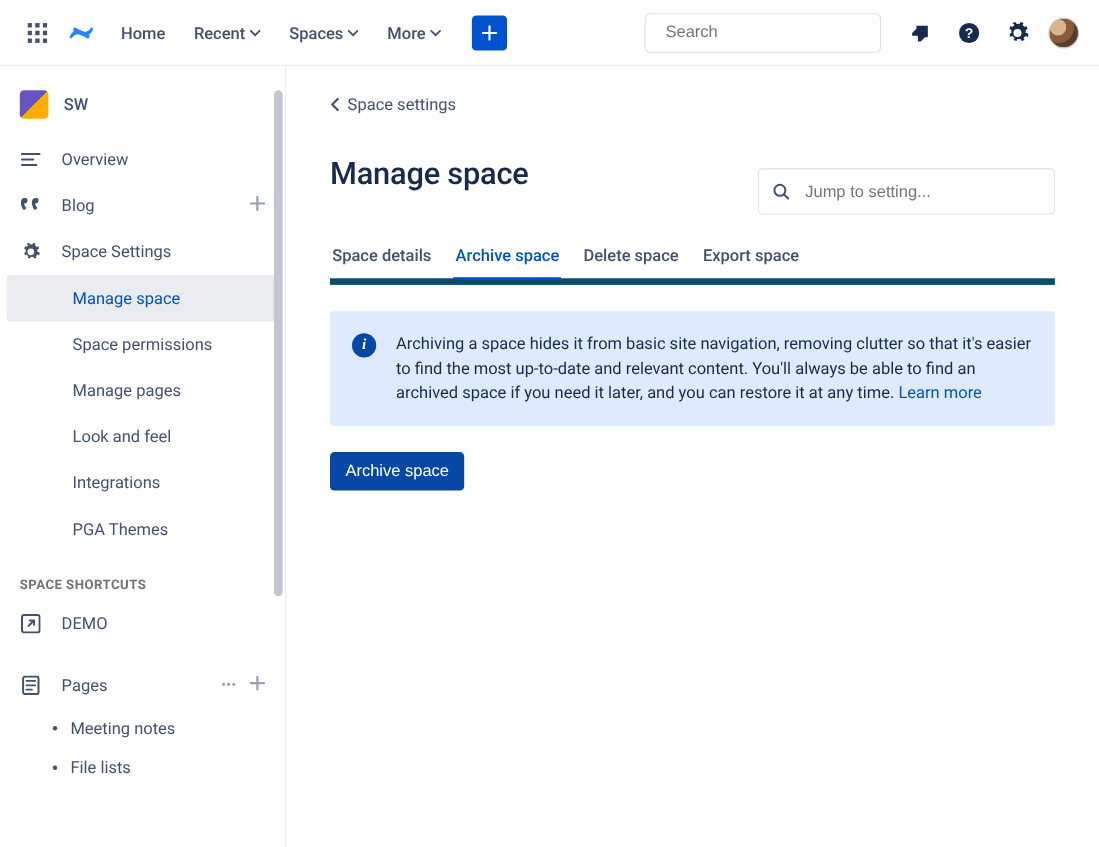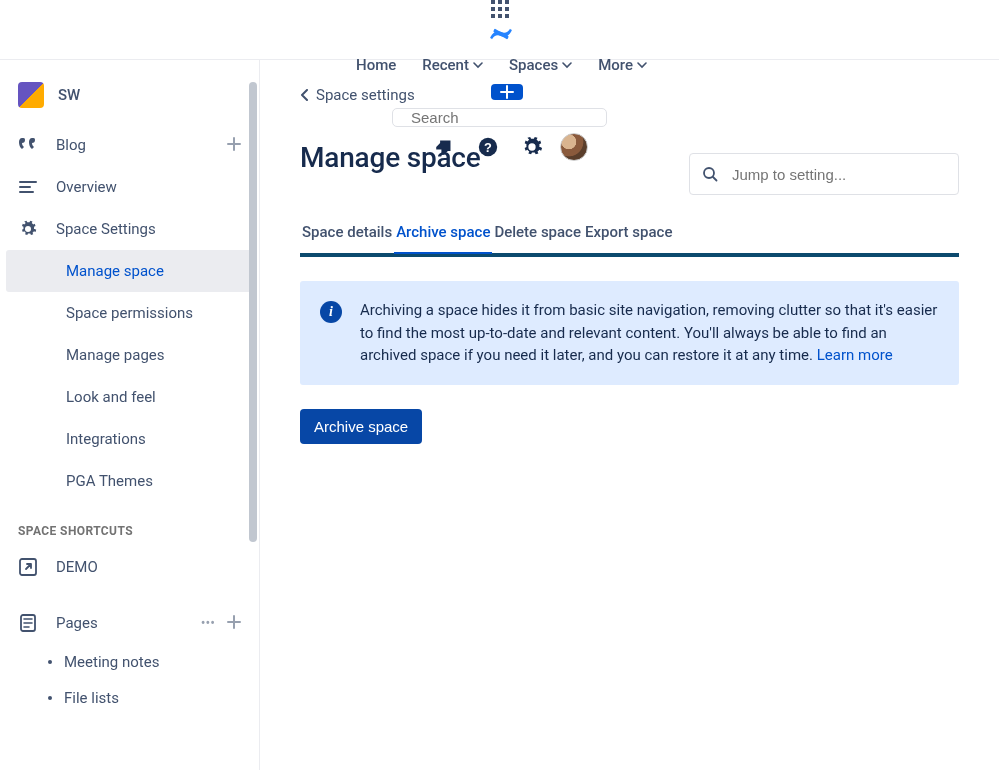--- a/index.html
+++ b/index.html
@@ -1,19 +1,19 @@
 <!DOCTYPE html>
 <html><head>
   <meta charset="utf-8">
   <style>
     * { margin: 0; padding: 0; box-sizing: border-box; }
     body { font-family: -apple-system, BlinkMacSystemFont, "Segoe UI", Roboto, Helvetica, Arial, sans-serif; font-size: 14px; color: #172B4D; width: 999px; height: 770px; overflow: hidden; background: #fff; }
 
     
-    .topnav { height: 60px; border-bottom: 1px solid #EBECF0; display: flex; align-items: center; padding: 0 18px; gap: 4px; flex-direction: column; }
+    .topnav { height: 60px; border-bottom: 1px solid #EBECF0; display: flex; align-items: center; padding: 0 18px; gap: 4px; }
     .icon-btn { width: 32px; height: 32px; display: inline-flex; align-items: center; justify-content: center; border-radius: 4px; cursor: pointer; color: #172B4D; }
     .logo-btn { width: 28px; height: 28px; display:inline-flex; align-items:center; justify-content:center; margin-left: 6px; margin-right: 4px; cursor:pointer; }
     .nav-items { display: flex; align-items: center; gap: 6px; margin-left: 4px; }
     .nav-item { padding: 6px 10px; font-size: 15px; font-weight: 500; color: #42526E; cursor: pointer; display: inline-flex; align-items: center; gap: 4px; border-radius: 3px; }
     .chev { width:10px; height:10px; }
     .create-btn { width: 32px; height: 32px; background: #0052CC; border-radius: 4px; display: inline-flex; align-items: center; justify-content: center; cursor: pointer; margin-left: 14px; }
     .spacer { flex: 1; }
     .search-box { display:flex; align-items:center; width: 215px; height: 36px; border: 1px solid #DFE1E6; border-radius: 5px; padding: 0 10px; gap: 8px; color: #7A869A; }
     .search-box input { border:none; outline:none; flex:1; font-size:15px; background:transparent; }
     .right-icons { display:flex; align-items:center; gap: 12px; margin-left: 16px; }
@@ -46,21 +46,21 @@
     .more-dots { color:#97A0AF; }
 
     
     .main { flex:1; padding: 26px 40px 0 40px; overflow:auto; }
     .breadcrumb { display:inline-flex; align-items:center; gap:6px; color:#42526E; font-size:15px; cursor:pointer; margin-bottom: 16px; }
     .title-row { display:flex; align-items:center; justify-content:space-between; margin-bottom: 20px; }
     .page-title { font-size:28px; font-weight:500; color:#172B4D; letter-spacing:-0.2px; }
     .jump-box { display:flex; align-items:center; width:270px; height:42px; border:1px solid #DFE1E6; border-radius:4px; padding:0 12px; gap:14px; color:#7A869A;margin-top:33px; }
     .jump-box input { border:none; outline:none; flex:1; font-size:15px; background:transparent; }
 
-    .tabs { display:flex; border-bottom:4px solid #0c4a6e; margin-bottom: 24px; align-items: center; }
+    .tabs { display:flex; gap: 18px; border-bottom:6px solid #0c4a6e; margin-bottom: 24px; align-items: center; }
     .tab { padding: 8px 2px 12px 2px; font-size:15px; color:#42526E; cursor:pointer; position:relative; font-weight:500; }
     .tab.active { color:#0052CC; }
     .tab.active::after { content:''; position:absolute; left:0; right:0; bottom:-1px; height:2px; background:#0052CC; }
 
     .info-panel { background:#DEEBFF; border-radius:3px; padding: 18px 20px; display:flex; gap:18px; margin-bottom: 24px; }
     .info-icon { width:22px; height:22px; border-radius:50%; background:#0747A6; color:#fff; display:inline-flex; align-items:center; justify-content:center; font-family: Georgia, serif; font-weight:700; font-size:14px; font-style: italic; flex-shrink:0; margin-top:2px;}
     .info-text { font-size:15px; line-height:1.5; color:#172B4D; }
     .info-text a { color:#0052CC; text-decoration:none; cursor:pointer; }
 
     .primary-btn { background:#0747A6; color:#fff; border:none; border-radius:4px; padding: 9px 14px; font-size:15px; font-weight:500; cursor:pointer; }
@@ -148,41 +148,41 @@
 </div>
 
 <div class="body-area">
 
   <div class="sidebar">
     <div class="space-head">
       <span class="space-logo"></span>
       <span class="space-title">SW</span>
     </div>
 
+    <div class="side-item">
+      <span class="side-icon">
+        <svg width="18" height="14" viewBox="0 0 18 14">
+            <path stroke="#42526E" stroke-width="2" stroke-linecap="round" d="M1 2h16M1 7h10M1 12h13"></path>
+          </svg>
+      </span>
+      <span class="lbl">Overview</span>
+    </div>
+
     <div class="side-item with-add">
       <span class="side-icon">
         <svg width="18" height="14" viewBox="0 0 18 14">
             <path fill="#42526E" d="M3 0C1 0 0 2 0 4c0 5 3 7 3 7l2-2c-1-1-2-2-2-4 2 0 3-1 3-3S5 0 3 0zm10 0c-2 0-3 2-3 4 0 5 3 7 3 7l2-2c-1-1-2-2-2-4 2 0 3-1 3-3s-1-2-3-2z"></path>
           </svg>
       </span>
       <span class="lbl">Blog</span>
       <span class="add-btn">
         <svg width="14" height="14" viewBox="0 0 14 14">
             <path d="M7 1v12M1 7h12" stroke="#97A0AF" stroke-width="2" stroke-linecap="round"></path>
           </svg>
       </span>
-    </div>
-
-    <div class="side-item">
-      <span class="side-icon">
-        <svg width="18" height="14" viewBox="0 0 18 14">
-            <path stroke="#42526E" stroke-width="2" stroke-linecap="round" d="M1 2h16M1 7h10M1 12h13"></path>
-          </svg>
-      </span>
-      <span class="lbl">Overview</span>
     </div>
 
     <div class="side-item">
       <span class="side-icon">
         <svg width="18" height="18" viewBox="0 0 24 24">
             <path fill="#42526E" d="M12 8a4 4 0 100 8 4 4 0 000-8zm9 4l2 1-1 3-2-1a9 9 0 01-2 2l1 2-3 1-1-2a9 9 0 01-3 0l-1 2-3-1 1-2a9 9 0 01-2-2l-2 1-1-3 2-1a9 9 0 010-3l-2-1 1-3 2 1a9 9 0 012-2L7 2l3-1 1 2a9 9 0 013 0l1-2 3 1-1 2a9 9 0 012 2l2-1 1 3-2 1a9 9 0 010 3z"></path>
           </svg>
       </span>
       <span class="lbl">Space Settings</span>
     </div>

